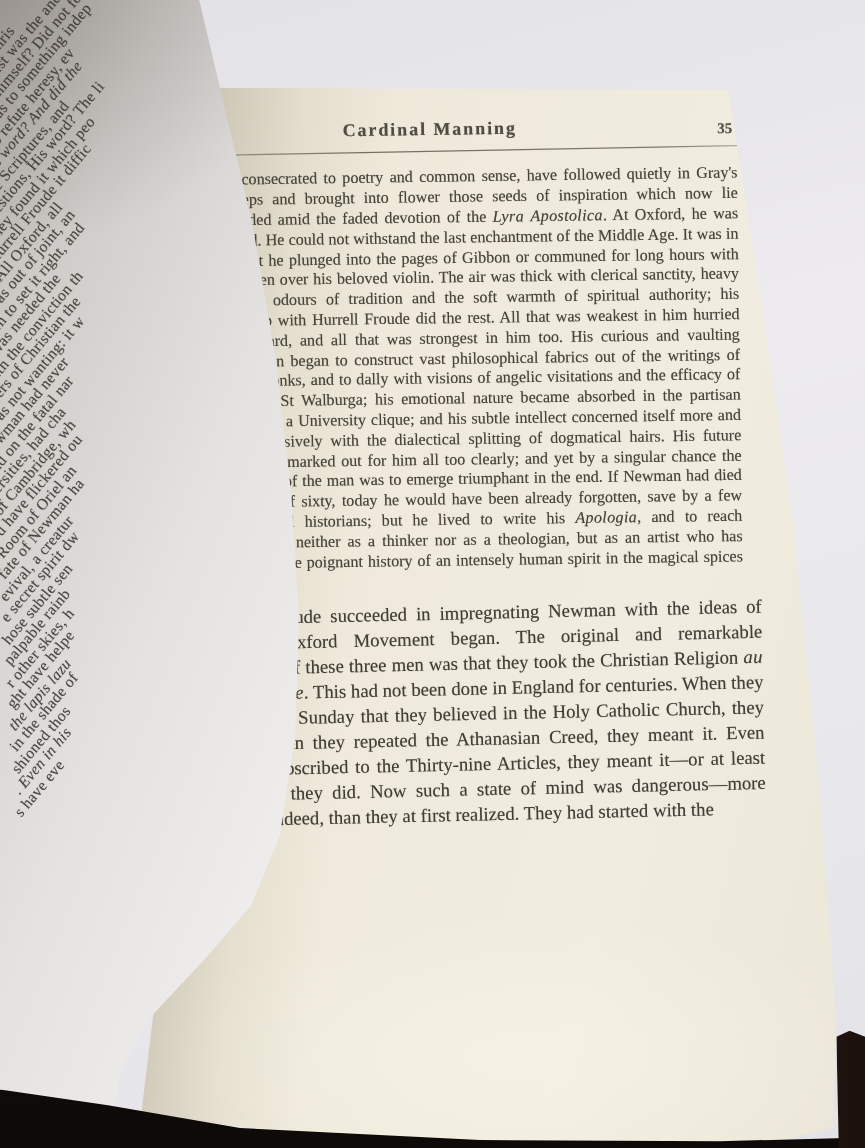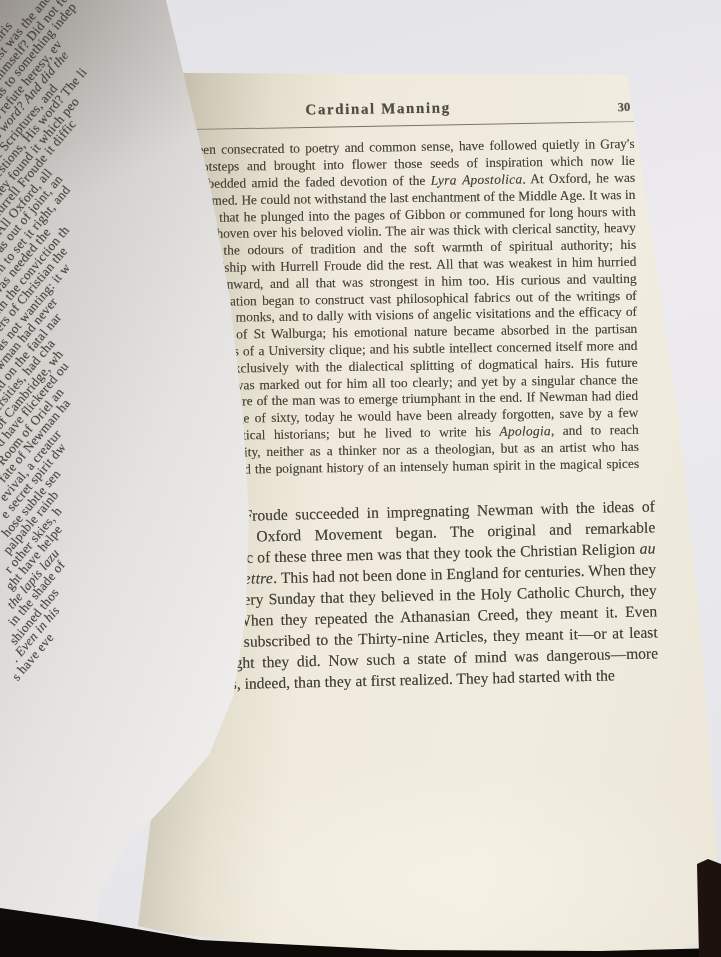--- a/index.html
+++ b/index.html
@@ -6,21 +6,20 @@
   .scene{
     position:relative;width:721px;height:957px;overflow:hidden;
     background:linear-gradient(165deg,#e2e1e5 0%,#edebef 38%,#e8e7eb 72%,#e3e2e6 100%);
     font-family:"Liberation Serif","DejaVu Serif",serif;
   }
   
   .right-page{
     position:absolute;inset:0;
     clip-path:polygon(160px 73px,607px 75px,634px 248px,661px 438px,682px 648px,697px 852px,694px 940px,652px 950px,470px 953px,290px 949px,150px 933px,118px 926px,126px 860px,145px 700px,152px 400px,155px 180px);
     background:linear-gradient(103deg,#d6cfbd 0%,#e6e0cf 9%,#ece7d7 22%,#efeadb 46%,#f0ecdf 72%,#ebe6d7 100%);
-    margin-left:20px;
   }
   .gutter-shadow{
     position:absolute;left:128px;top:-30px;width:210px;height:1030px;
     transform:rotate(5deg);transform-origin:0 0;
     background:linear-gradient(90deg,rgba(104,92,72,.42) 0%,rgba(120,108,88,.24) 34%,rgba(140,130,108,.10) 64%,rgba(150,140,118,0) 100%);
   }
   .page-bottom-light{
     position:absolute;left:90px;top:760px;width:620px;height:200px;
     background:radial-gradient(ellipse 420px 160px at 55% 60%,rgba(255,252,240,.35),rgba(255,252,240,0) 75%);
   }
@@ -95,21 +94,21 @@
 <body>
 
 <div class="scene">
 
   <div class="right-page">
     <div class="gutter-shadow"></div>
     <div class="page-bottom-light"></div>
     <div class="rp-content">
       <div class="header">
         <span class="htitle">Cardinal Manning</span>
-        <span class="hnum">30</span>
+        <span class="hnum">35</span>
       </div>
       <div class="hrule"></div>
       <p class="p1"><span>been consecrated to poetry and common sense, have followed quietly in Gray's footsteps and brought into flower those seeds of inspiration which now lie embedded amid the faded devotion of the </span><i>Lyra Apostolica</i><span>. At Oxford, he was doomed. He could not withstand the last enchantment of the Middle Age. It was in vain that he plunged into the pages of Gibbon or communed for long hours with Beethoven over his beloved violin. The air was thick with clerical sanctity, heavy with the odours of tradition and the soft warmth of spiritual authority; his friendship with Hurrell Froude did the rest. All that was weakest in him hurried him onward, and all that was strongest in him too. His curious and vaulting imagination began to construct vast philosophical fabrics out of the writings of ancient monks, and to dally with visions of angelic visitations and the efficacy of the oil of St Walburga; his emotional nature became absorbed in the partisan passions of a University clique; and his subtle intellect concerned itself more and more exclusively with the dialectical splitting of dogmatical hairs. His future course was marked out for him all too clearly; and yet by a singular chance the true nature of the man was to emerge triumphant in the end. If Newman had died at the age of sixty, today he would have been already forgotten, save by a few ecclesiastical historians; but he lived to write his </span><i>Apologia</i><span>, and to reach immortality, neither as a thinker nor as a theologian, but as an artist who has embalmed the poignant history of an intensely human spirit in the magical spices of words.</span></p>
       <p class="p2"><span>When Froude succeeded in impregnating Newman with the ideas of Keble, the Oxford Movement began. The original and remarkable characteristic of these three men was that they took the Christian Religion </span><i>au pied de la lettre</i><span>. This had not been done in England for centuries. When they declared every Sunday that they believed in the Holy Catholic Church, they meant it. When they repeated the Athanasian Creed, they meant it. Even when they subscribed to the Thirty-nine Articles, they meant it—or at least they thought they did. Now such a state of mind was dangerous—more dangerous, indeed, than they at first realized. They had started with the</span></p>
     </div>
   </div>
 
   <div class="left-page">
     <div class="lp-text">
       <div class="frag">ans</div>

